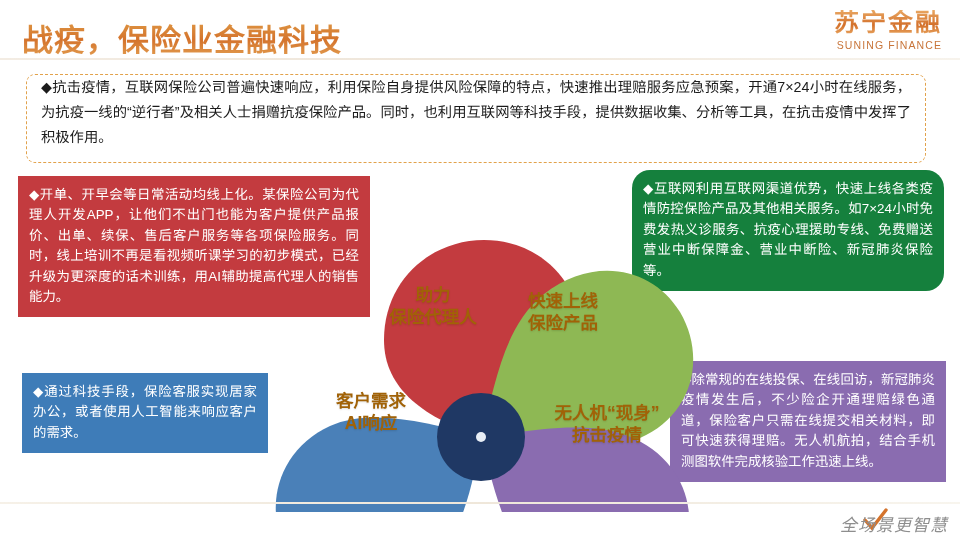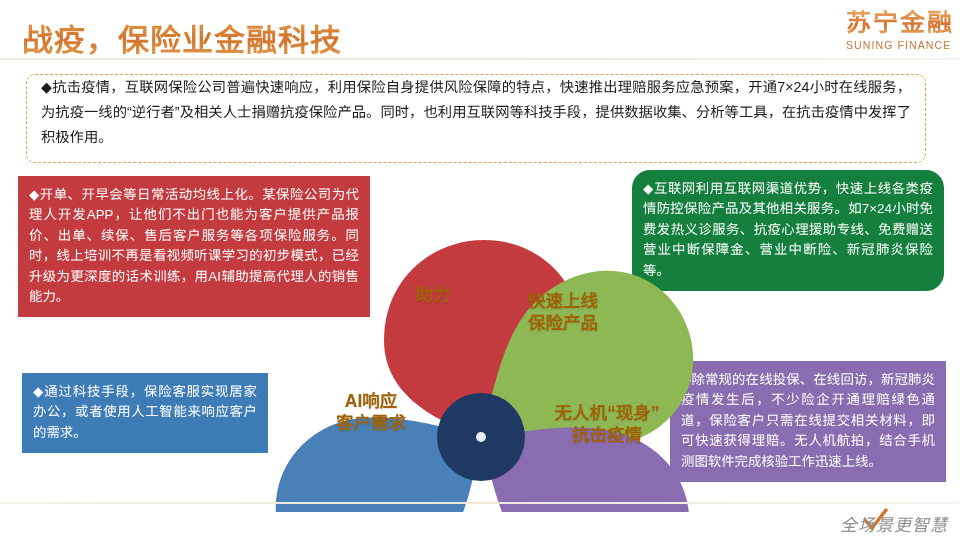--- a/index.html
+++ b/index.html
@@ -39,23 +39,23 @@
     left: 0;
     top: 58px;
     width: 960px;
     height: 2px;
     background: linear-gradient(90deg, #f3ece3 0%, #efe6da 45%, #f7f3ec 100%);
   }
 
   
   .brand {
     position: absolute;
-    right: 6px;
+    right: 18px;
     top: 10px;
-    text-align: left;
+    text-align: right;
     line-height: 1;
   }
   .brand-cn {
     font-size: 25px;
     font-weight: bold;
     letter-spacing: 2px;
     color: #DE8B45;
     background: linear-gradient(180deg, #E9A863 0%, #D3702B 60%, #E8A45E 100%);
     -webkit-background-clip: text;
     background-clip: text;
@@ -211,30 +211,31 @@
 
       <path d="M215,215 C268,208 322,198 362,214 C418,236 436,292 414,336
                C390,382 330,394 286,364 C244,336 228,270 215,215 Z" fill="#8A6CB0"></path>
 
       <circle cx="215" cy="215" r="44" fill="#1F3864"></circle>
       <circle cx="215" cy="215" r="5" fill="#E8EEF6"></circle>
     </svg>
 
     <div class="petal-label" id="label-agents">
       <div>助力</div>
+      <div>保险代理人</div>
     </div>
 
     <div class="petal-label" id="label-products">
       <div>快速上线</div>
       <div>保险产品</div>
     </div>
 
     <div class="petal-label" id="label-ai">
+      <div>客户需求</div>
       <div>AI响应</div>
-      <div>客户需求</div>
     </div>
 
     <div class="petal-label" id="label-drone">
       <div>无人机“现身”</div>
       <div>抗击疫情</div>
     </div>
   </div>
 
   <div class="footer-rule"></div>
   <svg class="footer-check" viewBox="0 0 26 24">

